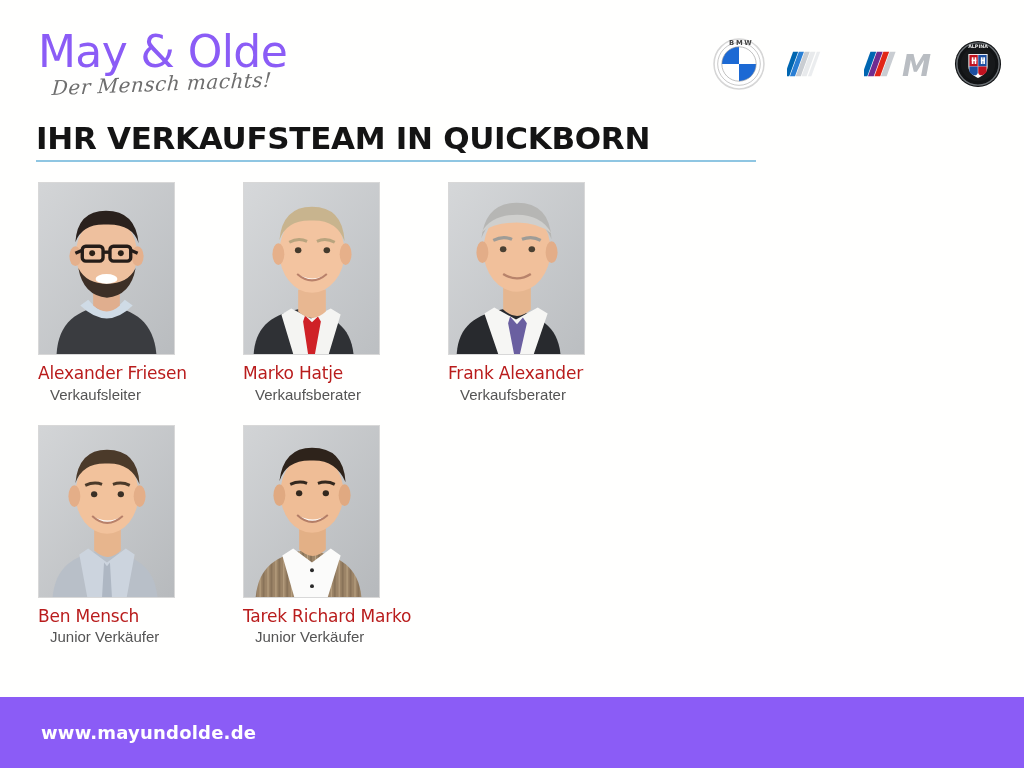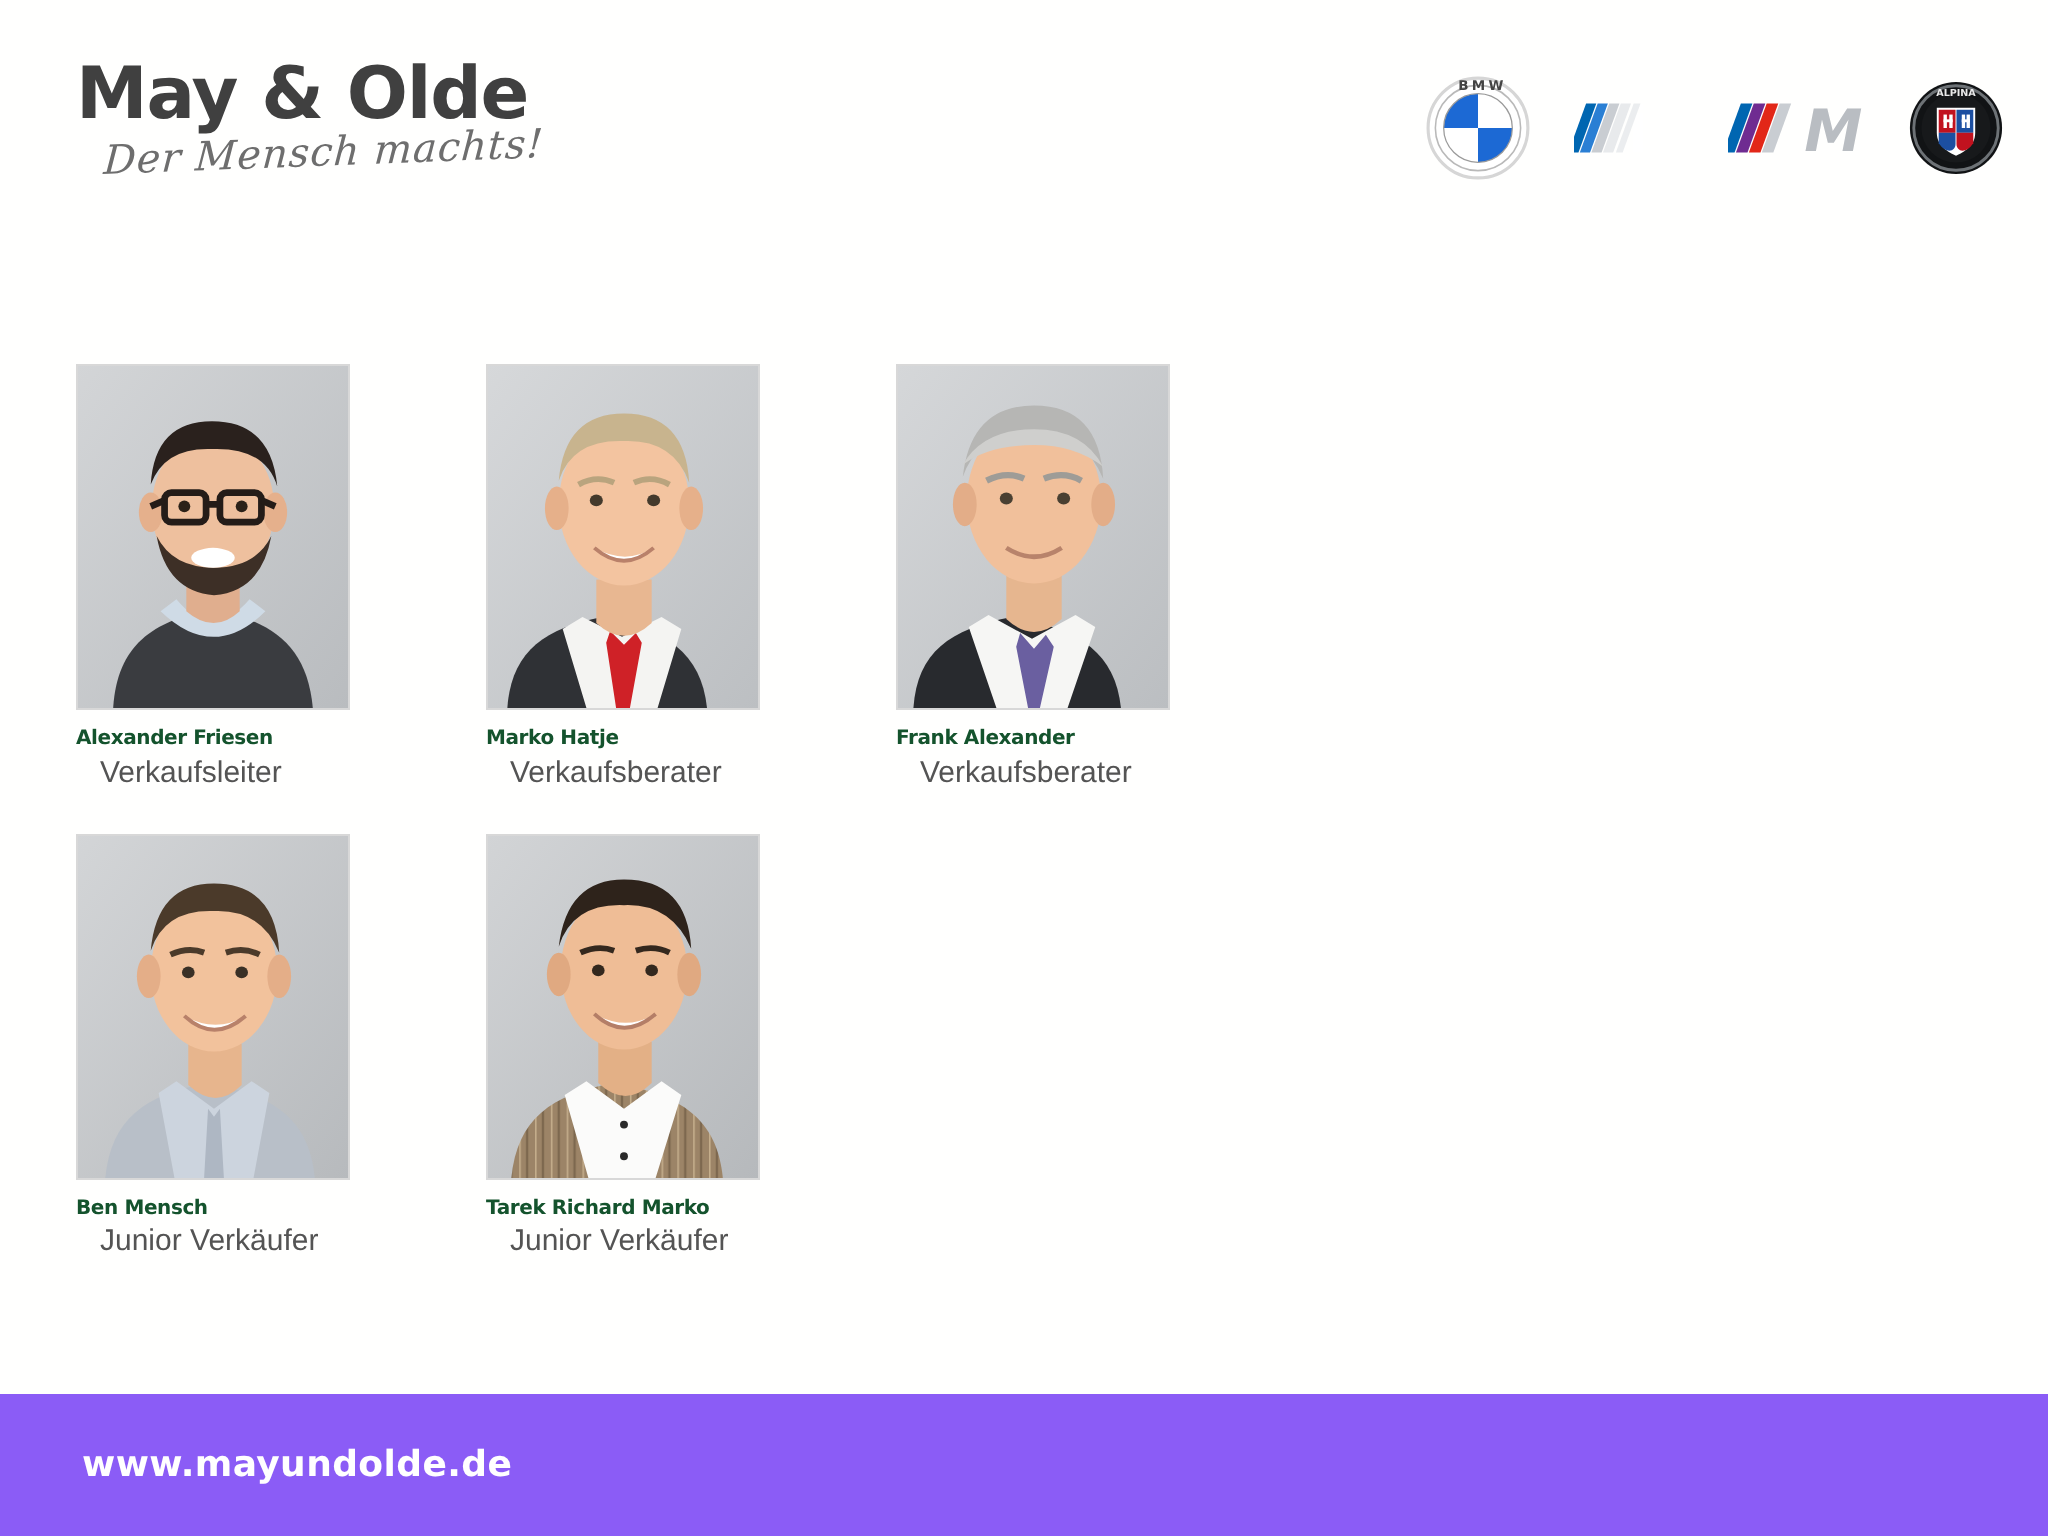--- a/index.html
+++ b/index.html
@@ -35,24 +35,24 @@
 
   .brand-logo {
     position: absolute;
     left: 38px;
     top: 30px;
     width: 300px;
     height: 75px;
   }
   .brand-name {
     font-family: "DejaVu Sans", sans-serif;
-    font-size: 36px;
-    font-weight: bold;
+    font-size: 44px;
+    font-weight: normal;
     letter-spacing: -0.6px;
-    color: #404040;
+    color: #8b5cf6;
     line-height: 1;
   }
   .brand-tagline {
     font-family: "DejaVu Serif", serif;
     font-style: italic;
     font-size: 20px;
     font-weight: normal;
     color: #6e6e6e;
     letter-spacing: 0.5px;
     margin-top: 4px;
@@ -116,23 +116,23 @@
     height: 173px;
     border: 1px solid #d8d8d8;
     overflow: hidden;
     position: relative;
     background: #c9cbcd;
   }
   .photo svg { display: block; width: 100%; height: 100%; }
 
   .member-name {
     font-family: "DejaVu Sans", sans-serif;
-    font-size: 10px;
-    font-weight: bold;
-    color: #14532d;
+    font-size: 17px;
+    font-weight: normal;
+    color: #b91c1c;
     margin-top: 9px;
     white-space: nowrap;
     letter-spacing: -0.2px;
     line-height: 1.15;
   }
   .member-role {
     font-family: "Liberation Sans", sans-serif;
     font-size: 15px;
     font-weight: normal;
     color: #545454;
@@ -241,20 +241,24 @@
             <rect x="61" y="36" width="3.5" height="14"></rect>
             <rect x="56" y="41" width="8.5" height="3"></rect>
           </g>
           <text x="50" y="17" text-anchor="middle" font-family="DejaVu Sans, sans-serif" font-size="10" font-weight="bold" fill="#e9e9e9">ALPINA</text>
         </svg>
       </div>
 
     </div>
   </div>
 
+  <div class="headline-wrap">
+    <div class="headline">IHR VERKAUFSTEAM IN QUICKBORN</div>
+    <div class="headline-rule"></div>
+  </div>
 
   <div class="team-grid">
 
     <div class="team-row">
 
       <div class="member">
         <div class="photo">
           <svg viewBox="0 0 137 173" preserveAspectRatio="xMidYMid slice">
             <defs>
               <linearGradient id="bg1" x1="0" y1="0" x2="1" y2="1">

